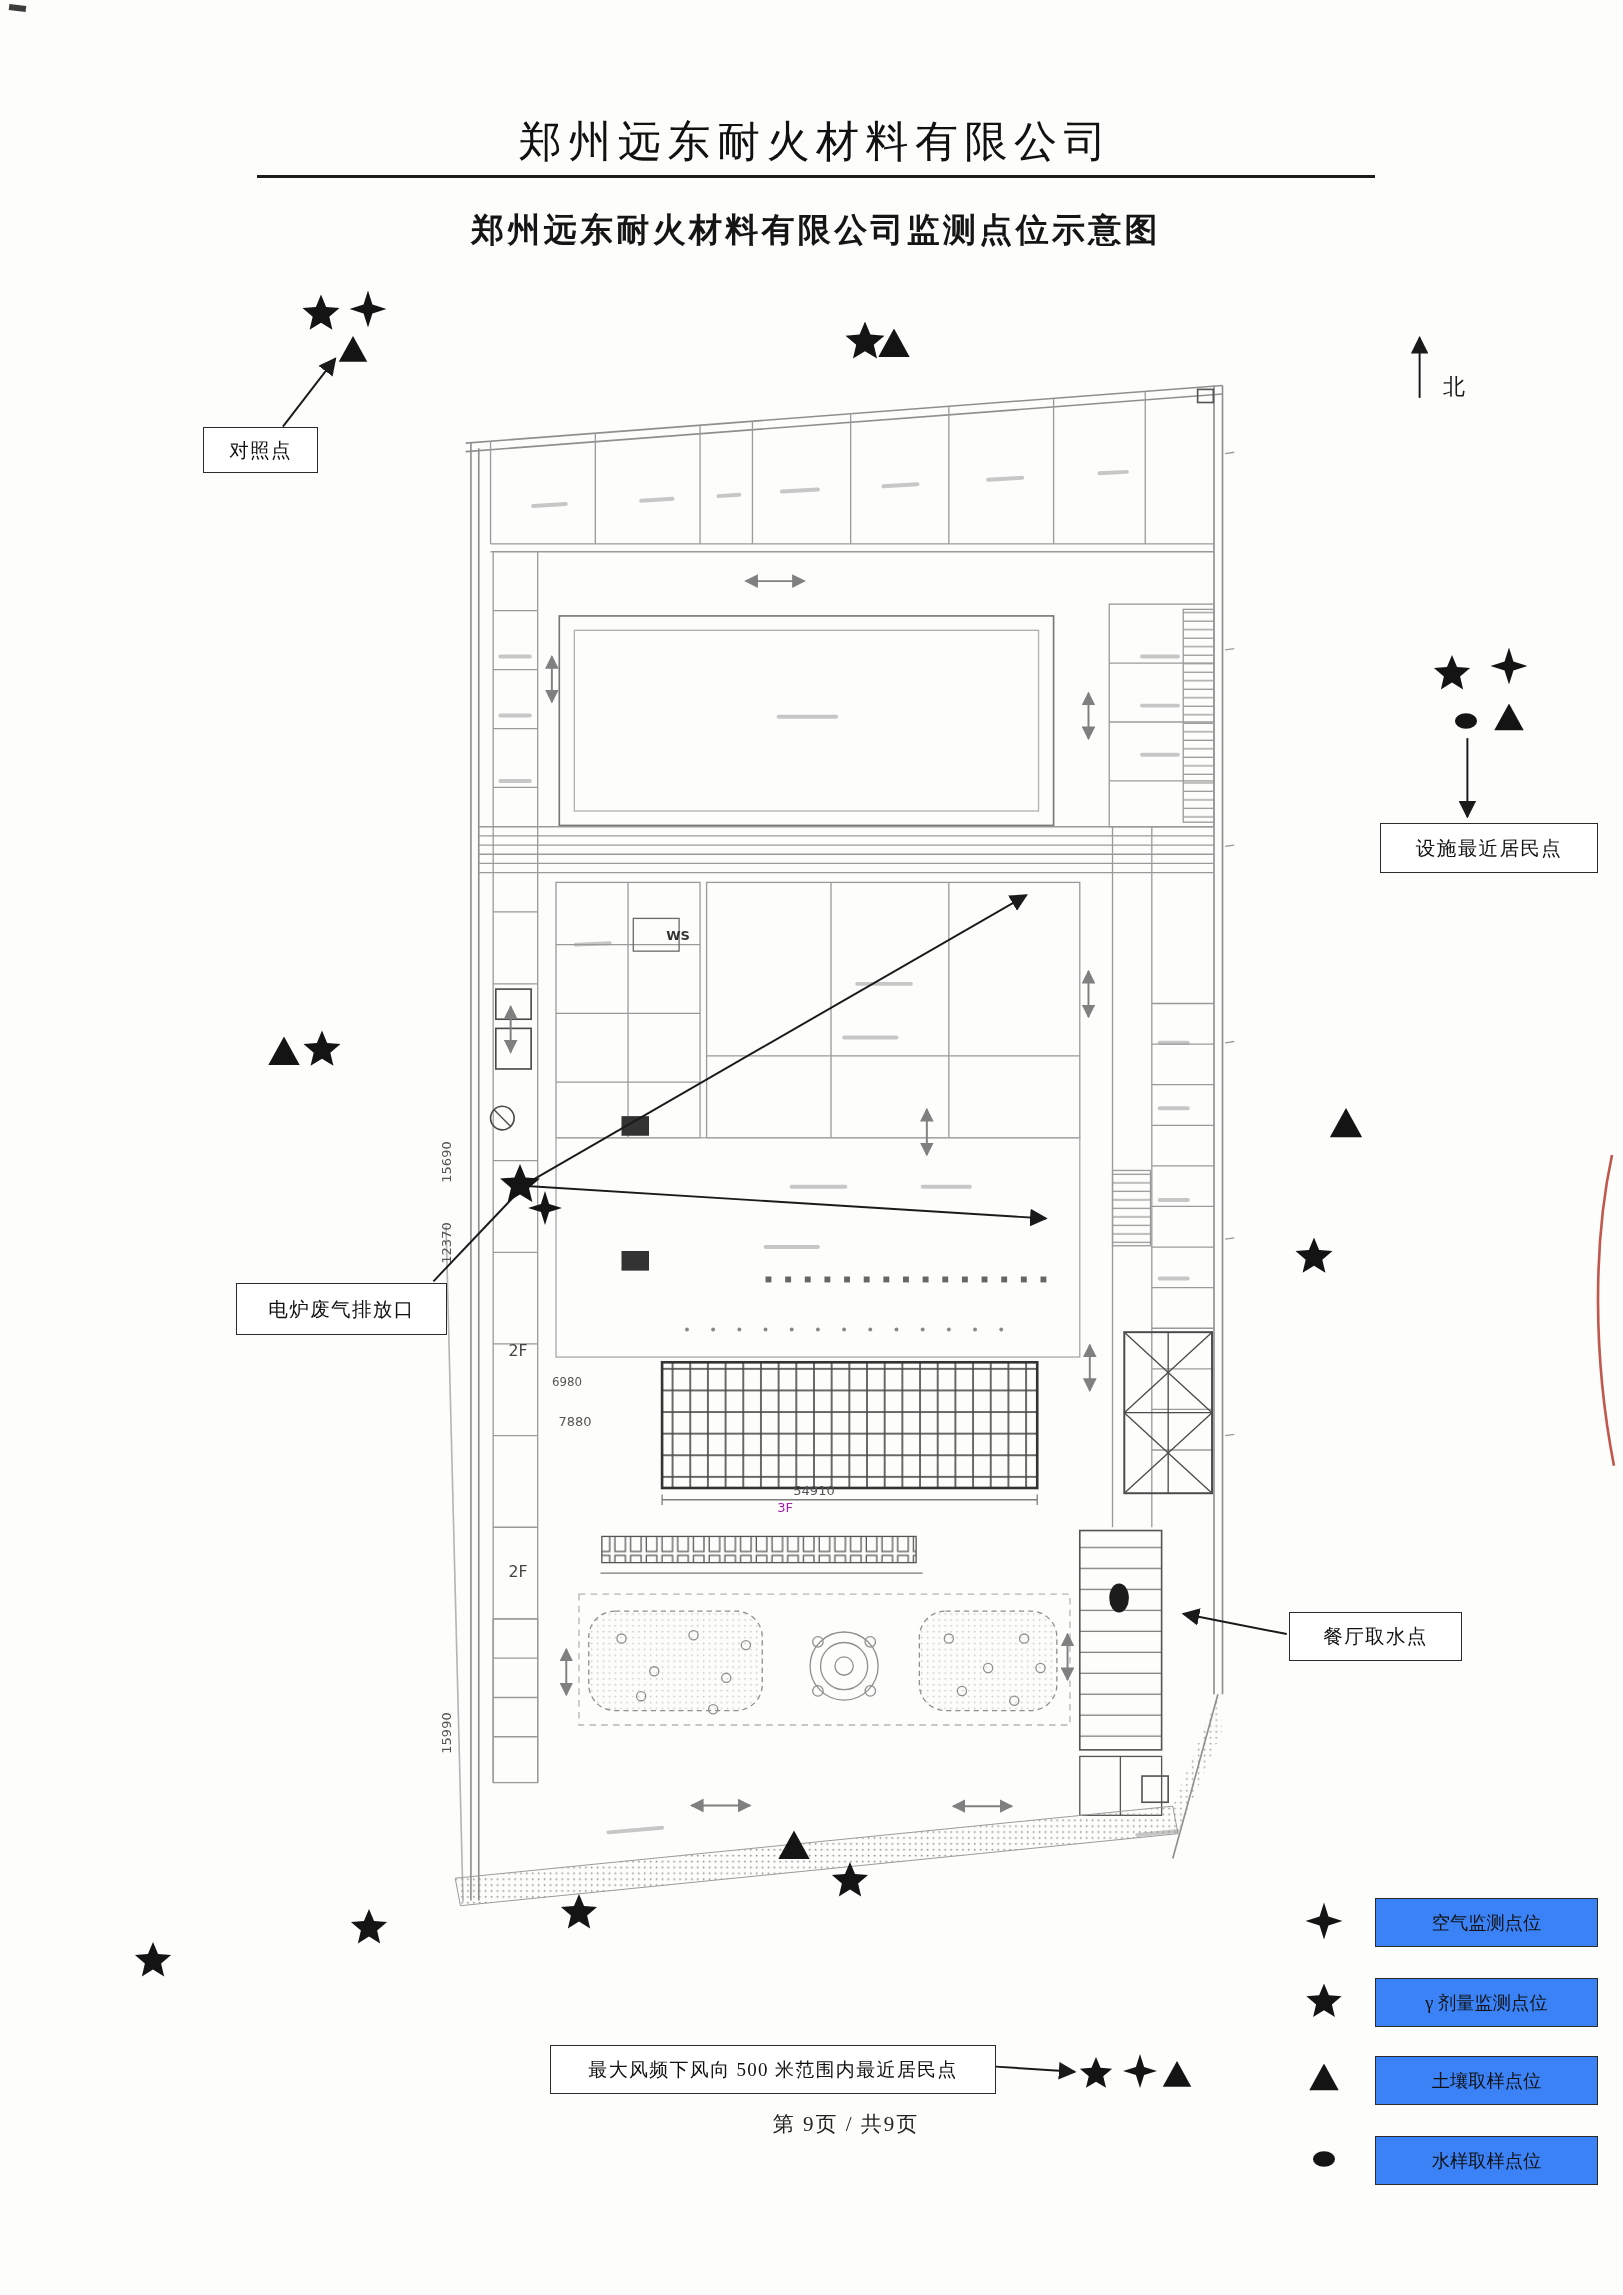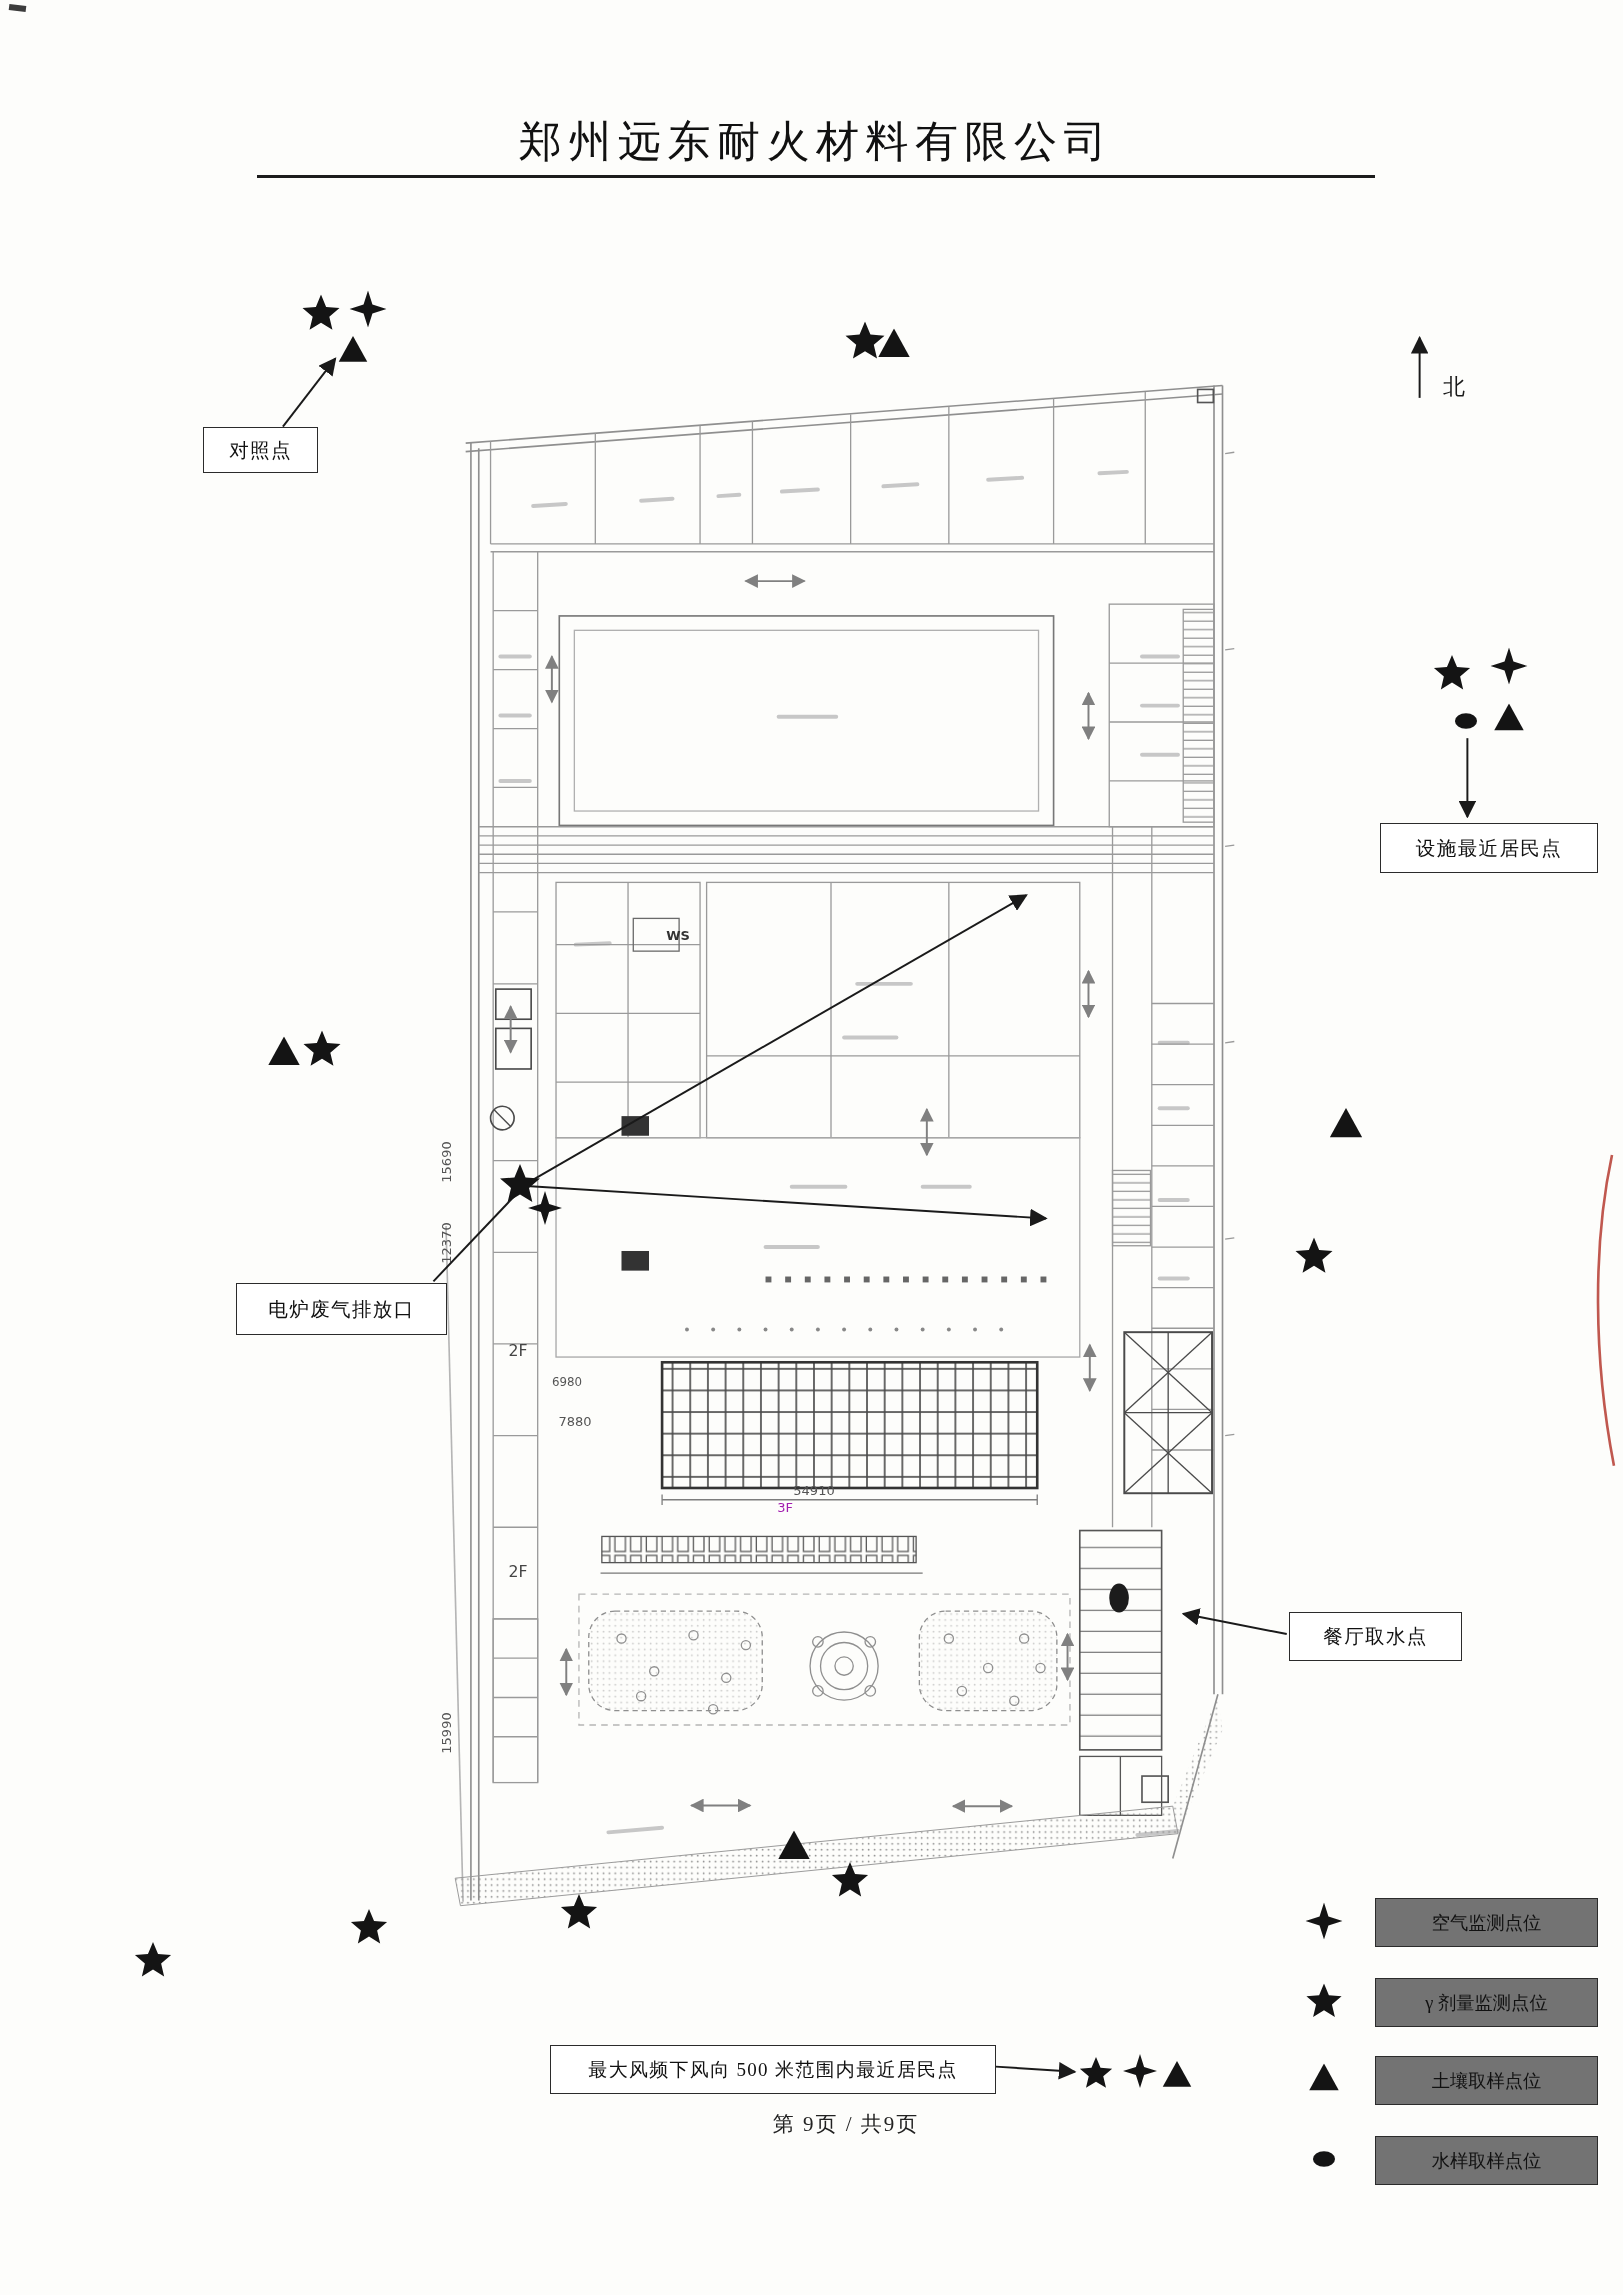--- a/index.html
+++ b/index.html
@@ -6,21 +6,21 @@
   .page{position:relative;width:1624px;height:2295px;background:#fefefdff;background:#fdfdfb;
         font-family:"Liberation Serif",serif;overflow:hidden;margin:0 auto;}
   .abs{position:absolute;}
   .title-wrap{position:absolute;left:257px;top:113px;width:1118px;text-align:center;}
   .doc-title{font-size:43px;font-weight:400;letter-spacing:6.5px;color:#111;}
   .rule{position:absolute;left:257px;top:175px;width:1118px;height:2.6px;background:#1c1c1c;}
   .subtitle-wrap{position:absolute;left:257px;top:208px;width:1118px;text-align:center;}
   .doc-subtitle{font-size:33px;font-weight:700;letter-spacing:3.3px;color:#151515;}
   .cbox{position:absolute;border:1.3px solid #2b2b2b;background:#fff;display:flex;align-items:center;
         justify-content:center;font-size:19.6px;color:#111;letter-spacing:1.3px;z-index:30;}
-  .lg-box{position:absolute;left:1375px;width:221px;height:47px;border:1.3px solid #2b2b2b;background:#737373;
+  .lg-box{position:absolute;left:1375px;width:221px;height:47px;border:1.3px solid #2b2b2b;background:#3b82f6;
         display:flex;align-items:center;justify-content:center;font-size:18.3px;color:#111;z-index:30;}
   .marker{position:absolute;transform:translate(-50%,-50%);z-index:40;line-height:0;}
   .north-label{position:absolute;left:1443px;top:372px;font-size:22px;color:#1a1a1a;z-index:30;}
   .footer{position:absolute;left:846px;top:2110px;transform:translateX(-50%);font-size:21px;color:#222;
         letter-spacing:2px;z-index:30;}
   .plan-svg{position:absolute;left:425px;top:375px;width:812px;height:1532px;z-index:5;}
   .overlay-svg{position:absolute;left:0;top:0;width:1624px;height:2295px;z-index:20;pointer-events:none;}
   .ann{position:absolute;color:#555;font-family:"DejaVu Sans",sans-serif;z-index:15;transform:translate(-50%,-50%);}
   .ann-rot{transform:translate(-50%,-50%) rotate(-90deg);}
   .speck{position:absolute;left:9.2px;top:5.2px;width:17px;height:5.9px;background:#3c3c3c;transform:rotate(7deg);z-index:2;}
@@ -29,20 +29,23 @@
 <body>
 
 <div class="page">
 
   <div class="speck"></div>
 
   <div class="title-wrap">
     <span class="doc-title">郑州远东耐火材料有限公司</span>
   </div>
   <div class="rule"></div>
+  <div class="subtitle-wrap">
+    <span class="doc-subtitle">郑州远东耐火材料有限公司监测点位示意图</span>
+  </div>
 
   <div class="north-label">北</div>
 
   <svg class="plan-svg" viewBox="0 0 1240 2340" xmlns="http://www.w3.org/2000/svg">
     <defs>
       <pattern id="dots" width="9" height="9" patternUnits="userSpaceOnUse">
         <circle cx="2.5" cy="2.5" r="1.4" fill="#8f8f8f"></circle>
       </pattern>
       <pattern id="waffle" width="27" height="33" patternUnits="userSpaceOnUse">
         <rect x="0" y="0" width="27" height="33" fill="none" stroke="#4a4a4a" stroke-width="2.5"></rect>

